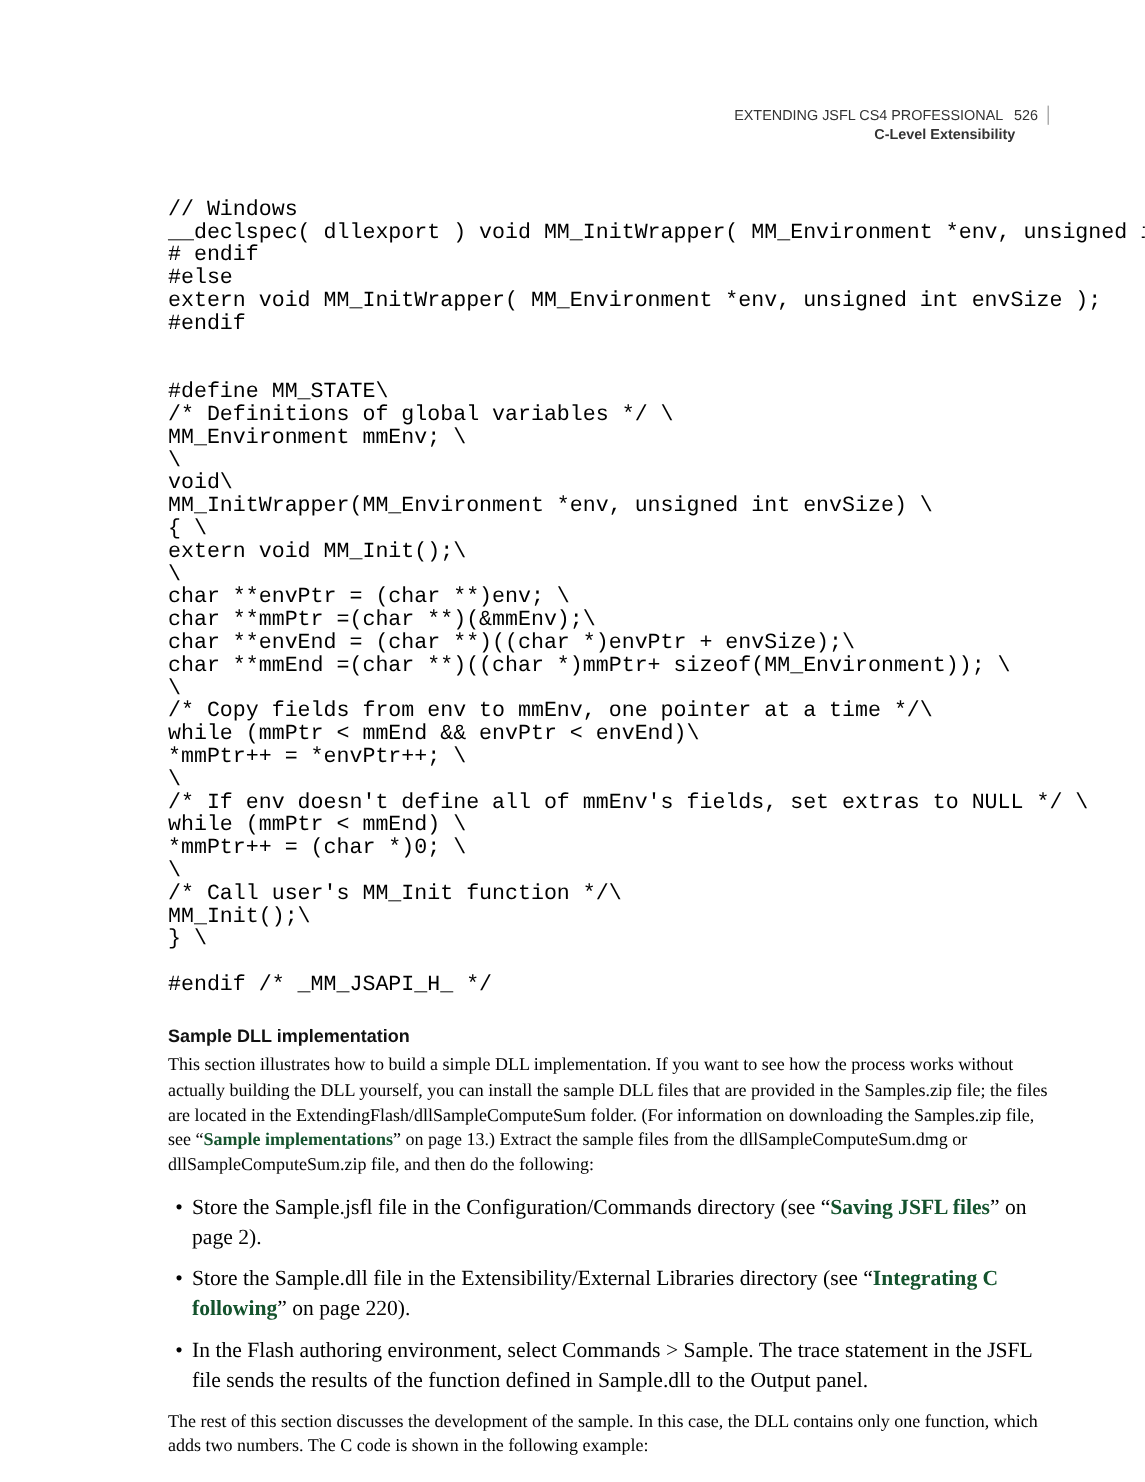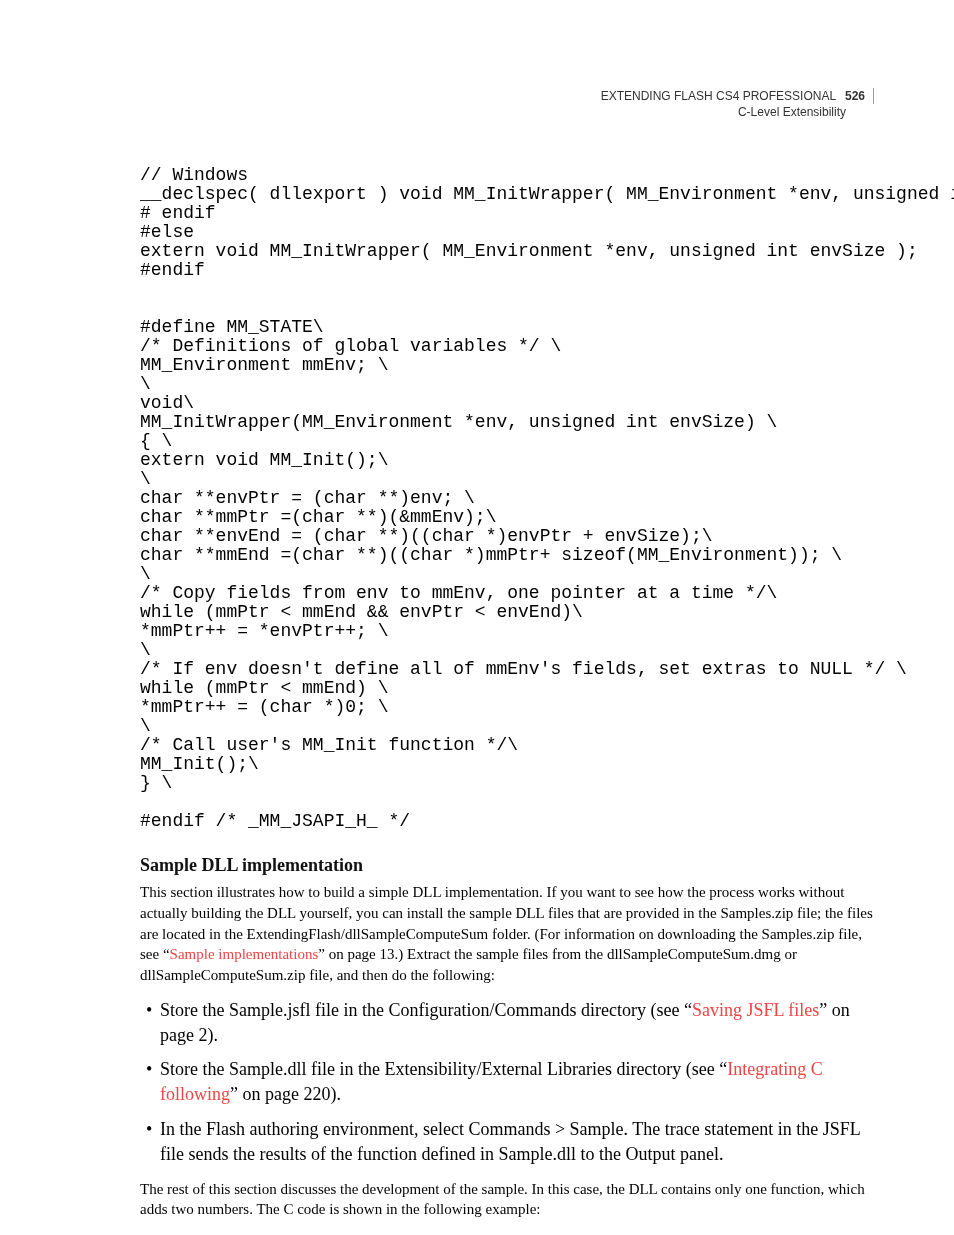--- a/index.html
+++ b/index.html
@@ -21,40 +21,40 @@
     line-height: 1.35;
     margin-bottom: 46px;
     color: #333;
   }
   .running-head .line1 {
     border-right: 1px solid #999;
     padding-right: 8px;
     display: inline-block;
   }
   .running-head .pagenum {
-    font-weight: 700;
+    font-weight: 400;
     padding-left: 6px;
   }
   .running-head .line2 {
-    font-weight: 400;
+    font-weight: 700;
     padding-right: 28px;
     display: block;
   }
   pre.code {
     font-family: "Courier New", Courier, monospace;
     font-size: 18px;
     line-height: 19px;
     white-space: pre;
     margin: 0 0 24px 0;
     color: #000;
   }
   h2.section {
-    font-family: Liberation Serif, serif;
+    font-family: Liberation Sans, sans-serif;
     font-weight: 700;
-    font-size: 18px;
+    font-size: 15px;
     margin: 16px 0 6px 0;
     color: #111;
   }
   p.body {
     font-size: 15px;
     line-height: 1.38;
     margin: 0 0 12px 0;
     color: #000;
   }
   ul.bullets {
@@ -69,32 +69,33 @@
     position: relative;
     margin-bottom: 10px;
   }
   ul.bullets li::before {
     content: "•";
     position: absolute;
     left: 6px;
     top: 0;
   }
   a.xref {
-    color: #ef4444;
+    color: #14532d;
     text-decoration: none;
+    font-weight: bold;
   }
 </style>
 </head>
 <body>
 
 <div class="page">
 
   <div class="running-head">
     <span class="line1">
-      <span>EXTENDING FLASH CS4 PROFESSIONAL</span>
+      <span>EXTENDING JSFL CS4 PROFESSIONAL</span>
       <span class="pagenum">526</span>
     </span>
     <span class="line2">C-Level Extensibility</span>
   </div>
 
   <pre class="code">// Windows
 __declspec( dllexport ) void MM_InitWrapper( MM_Environment *env, unsigned int envSize );
 # endif
 #else
 extern void MM_InitWrapper( MM_Environment *env, unsigned int envSize );

